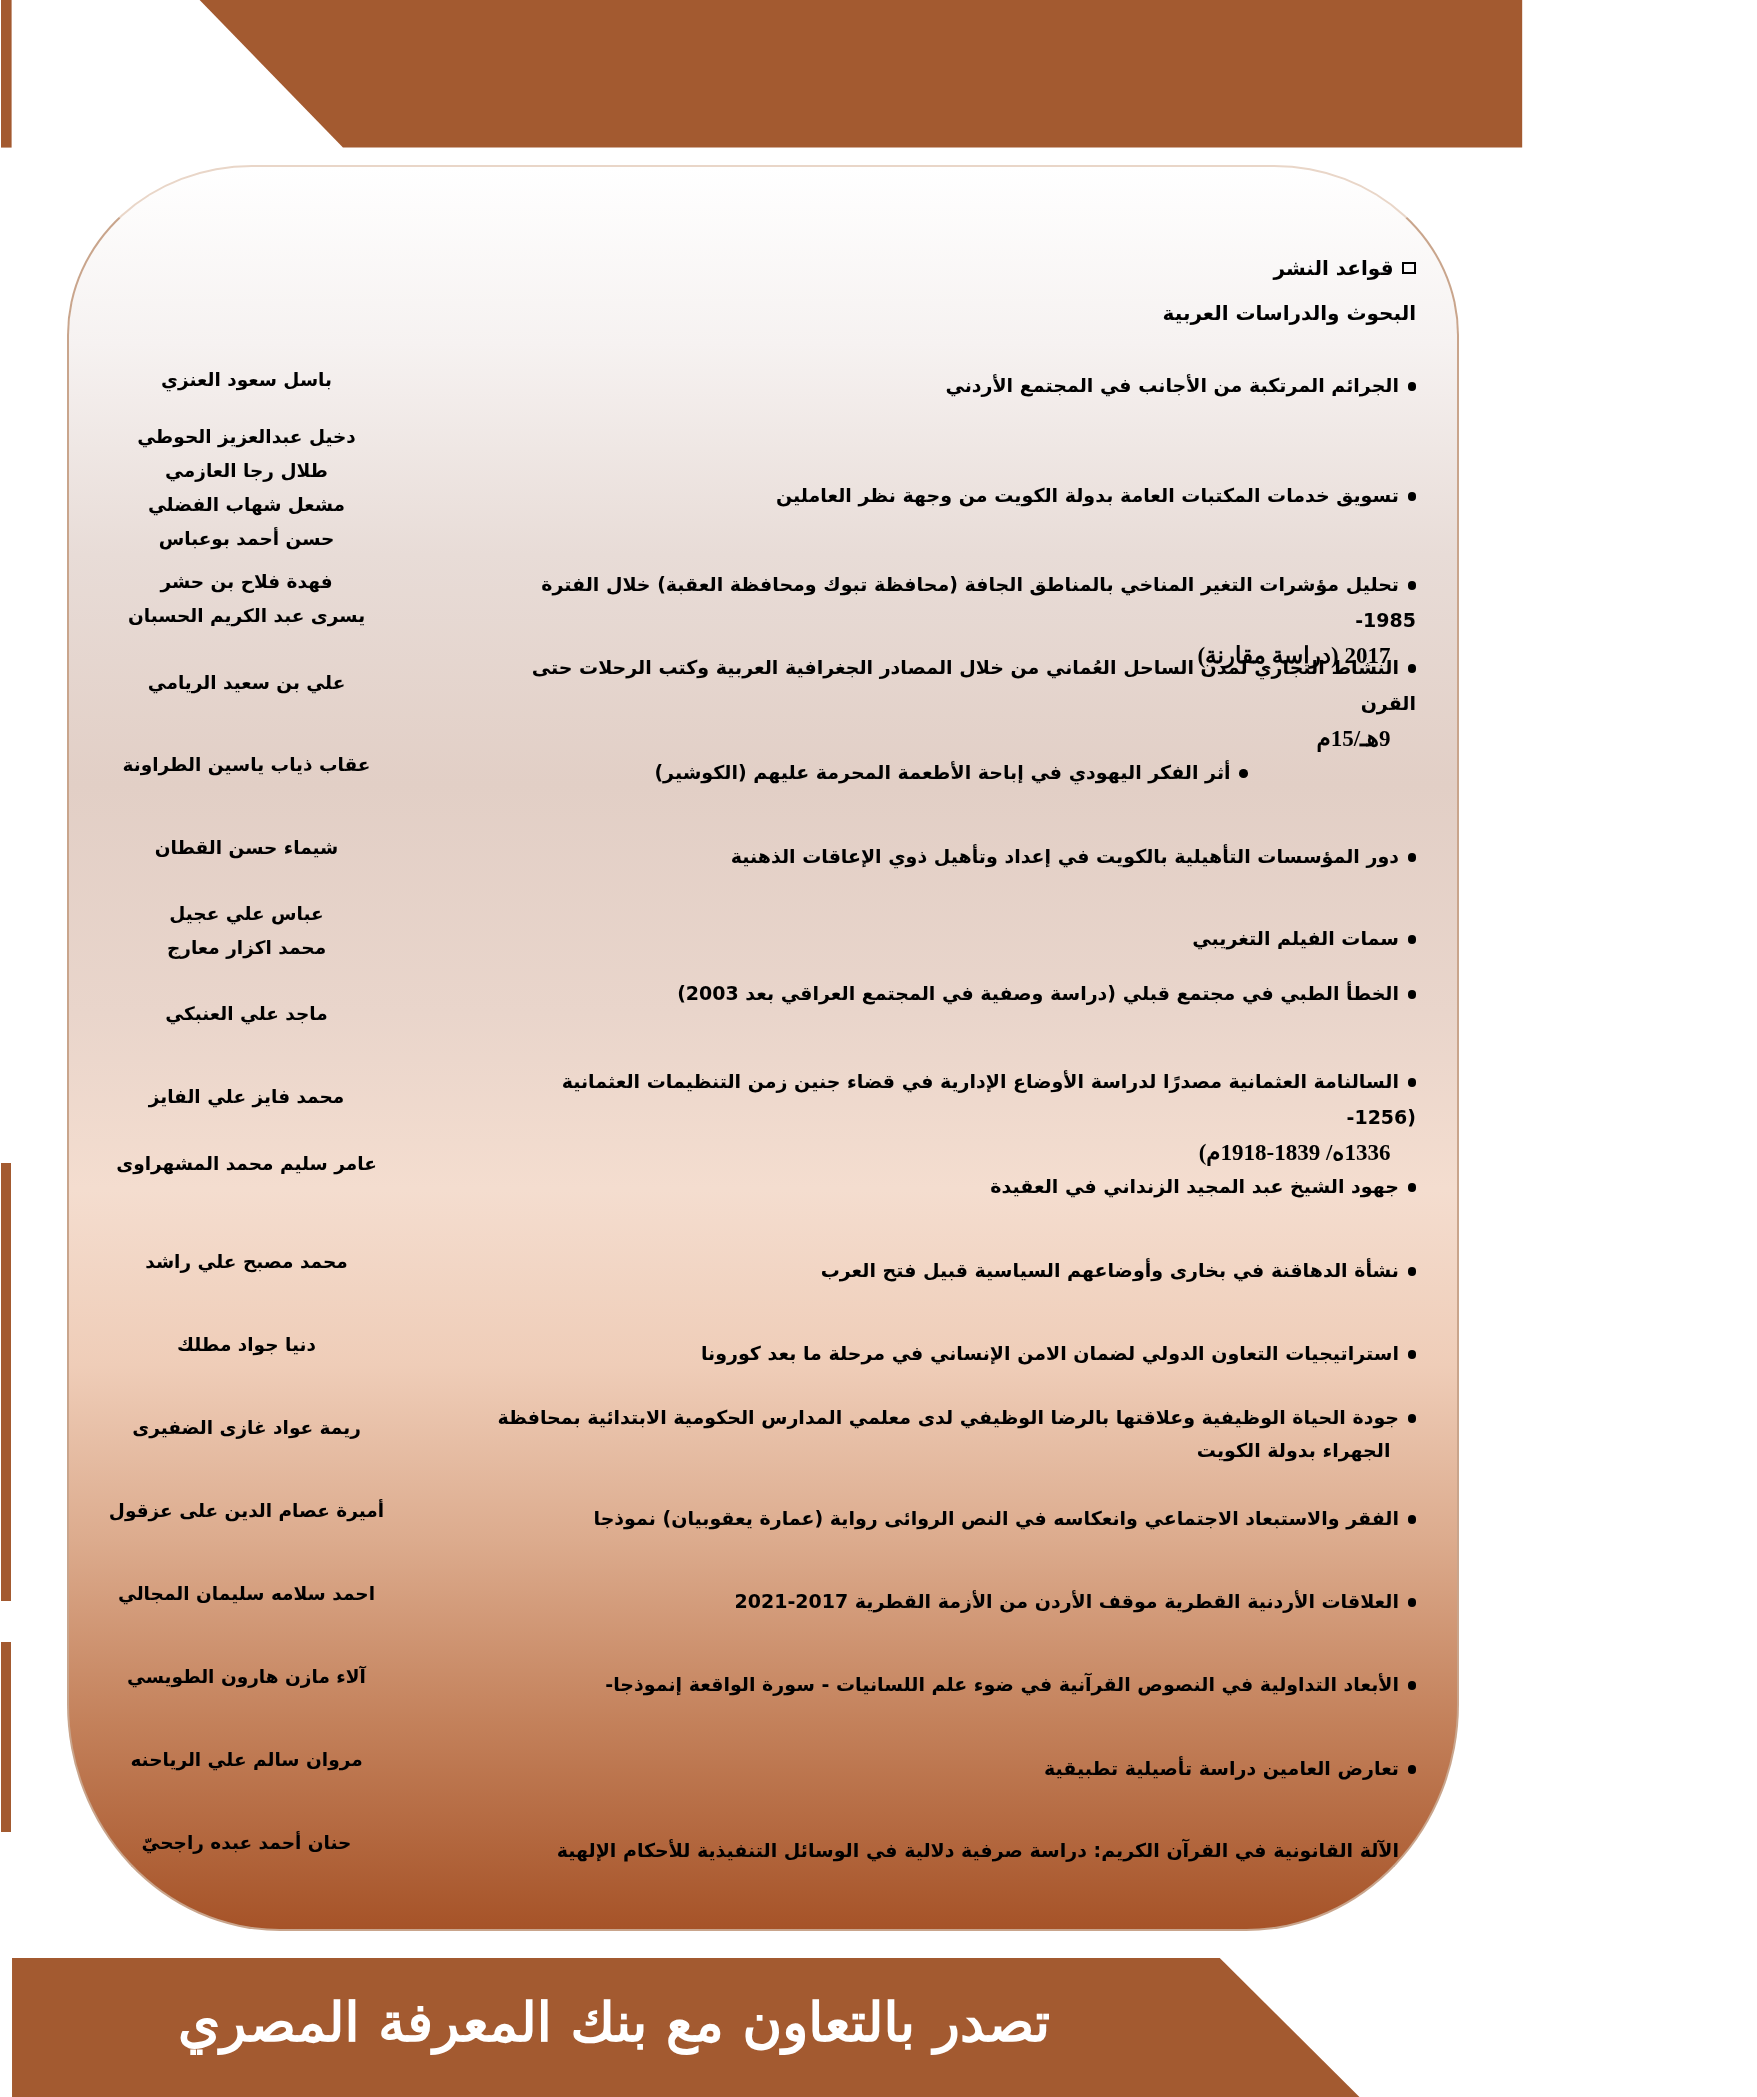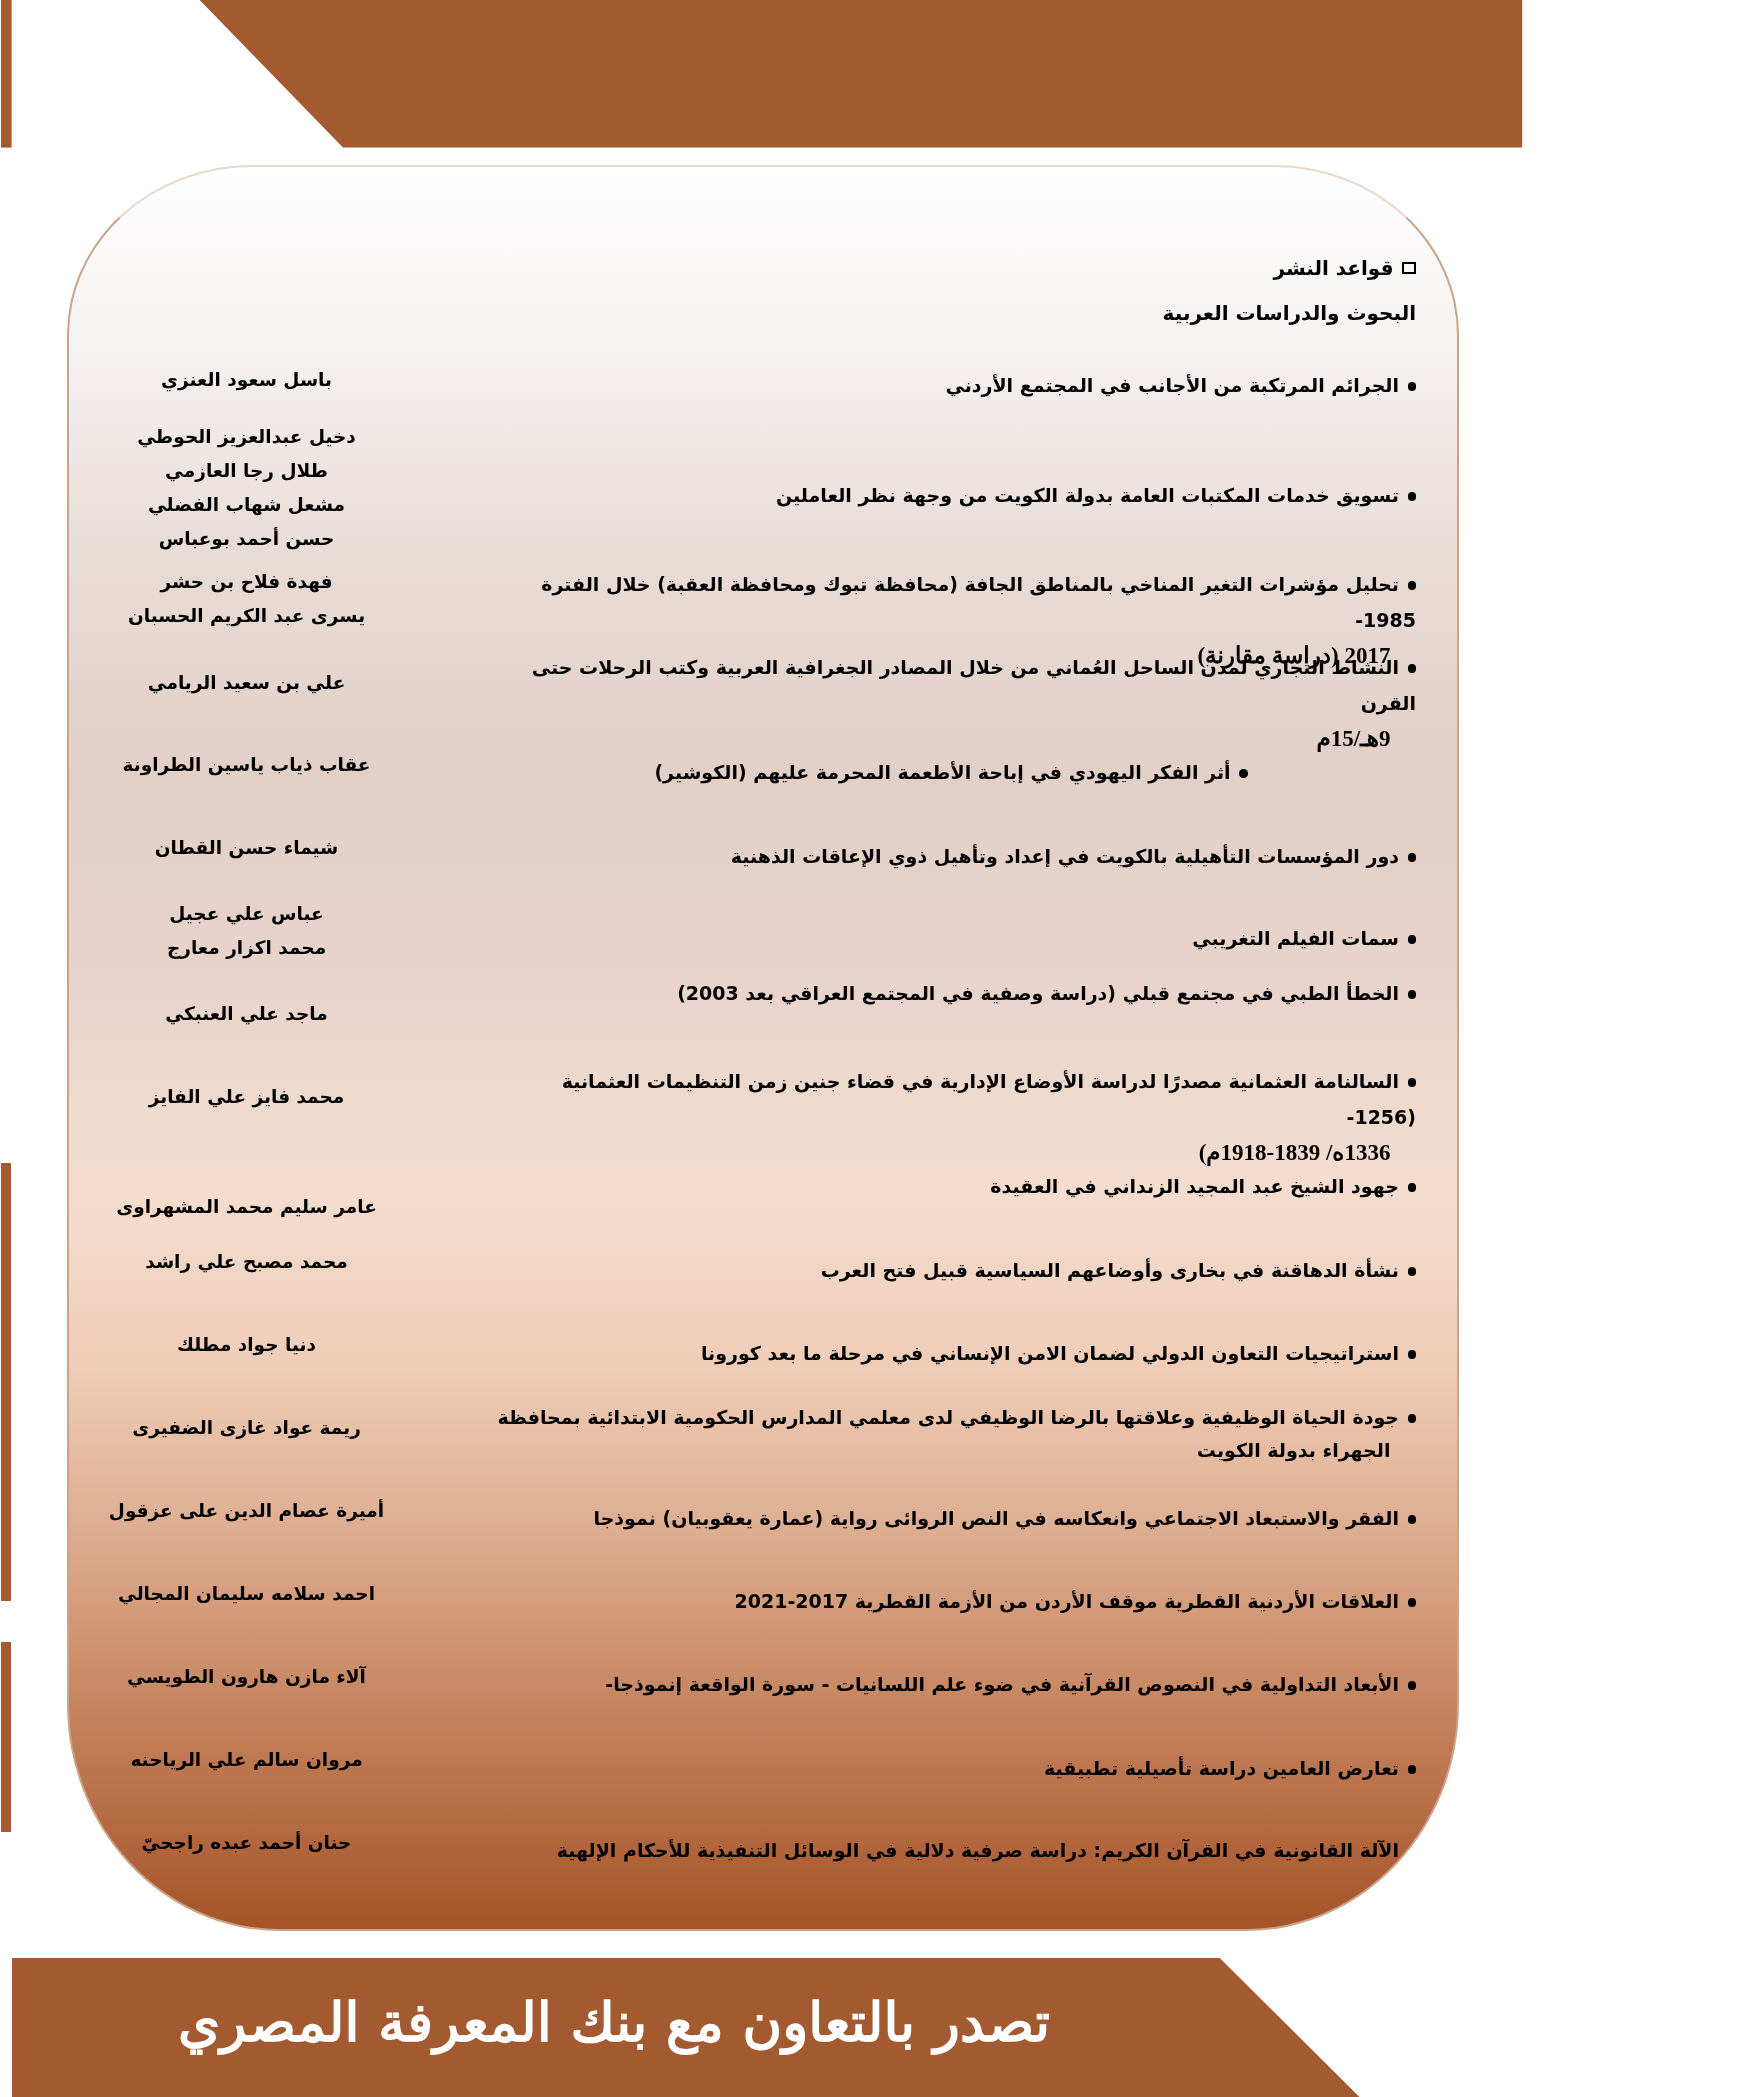--- a/index.html
+++ b/index.html
@@ -234,21 +234,21 @@
 
   <div class="row">
     <div class="title" style="top:896px;"><span class="bullet"></span><span>السالنامة العثمانية مصدرًا لدراسة الأوضاع الإدارية في قضاء جنين زمن التنظيمات العثمانية (1256-</span><span class="cont">1336ه/ 1839-1918م)</span></div>
     <div class="authors" style="top:913px;">
       <div>محمد فايز علي الفايز</div>
     </div>
   </div>
 
   <div class="row">
     <div class="title" style="top:1001px;"><span class="bullet"></span><span>جهود الشيخ عبد المجيد الزنداني في العقيدة</span></div>
-    <div class="authors" style="top:1023px;">
+    <div class="authors" style="top:980px;">
       <div>عامر سليم محمد المشهراوى</div>
     </div>
   </div>
 
   <div class="row">
     <div class="title" style="top:1085px;text-align:right;"><span class="bullet"></span><span>نشأة الدهاقنة في بخارى وأوضاعهم السياسية قبيل فتح العرب</span></div>
     <div class="authors" style="top:1078px;">
       <div>محمد مصبح علي راشد</div>
     </div>
   </div>

